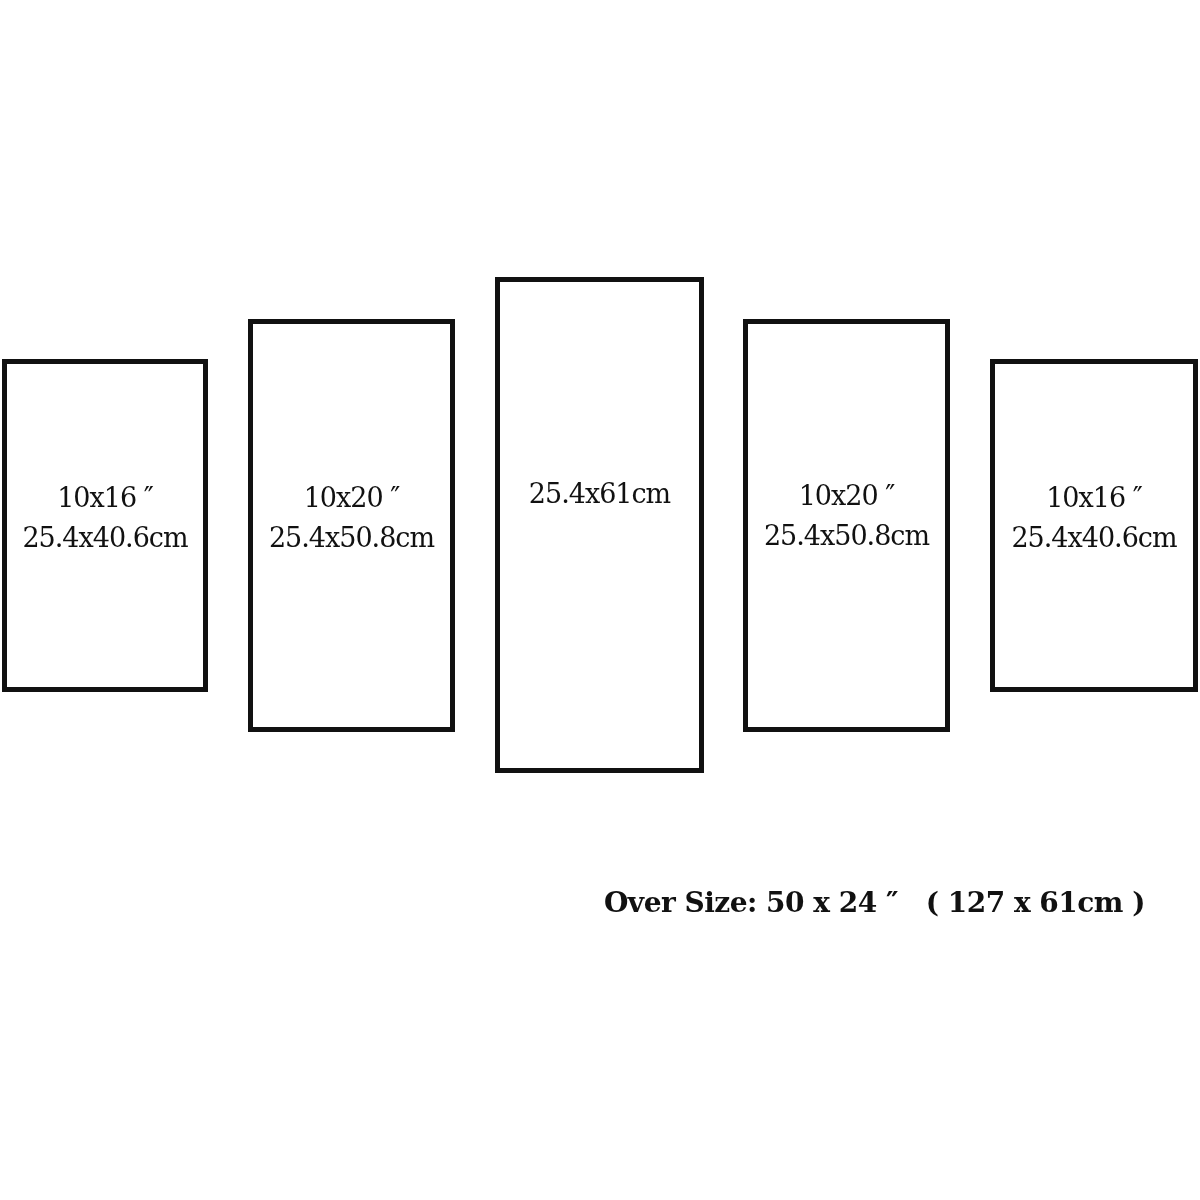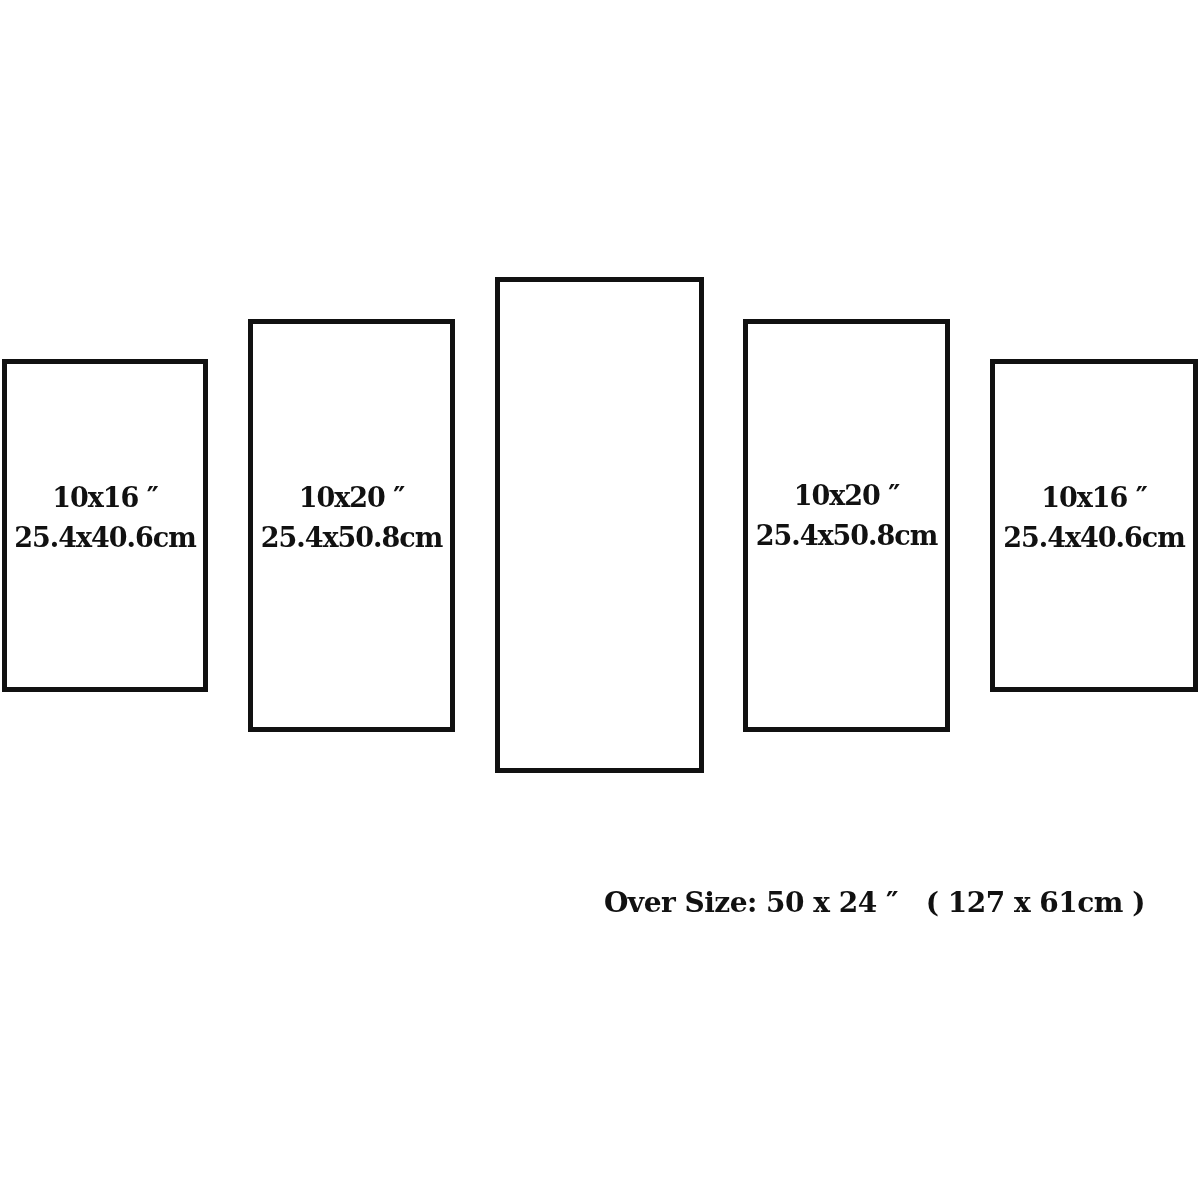--- a/index.html
+++ b/index.html
@@ -1,19 +1,19 @@
 <!DOCTYPE html>
 <html><head>
   <meta charset="utf-8">
   <style>
     html, body { margin: 0; padding: 0; background: #ffffff; }
     body { width: 1200px; height: 1200px; position: relative; overflow: hidden;
            font-family: "DejaVu Serif", "Liberation Serif", serif; color: #111111; }
     .panel { position: absolute; box-sizing: border-box; border: 5px solid #111111; background: #ffffff; }
-    .label { position: absolute; left: 0; right: 0; text-align: center; font-weight: bold;
+    .label { position: absolute; left: 0; right: 0; text-align: center; font-weight: normal;
              font-family: "DejaVu Serif", "Liberation Serif", serif; font-size: 27px; line-height: 40px; letter-spacing: -1px; }
     .label .inch { display: block; }
     .label .cm { display: block; }
     #p1 { left: 2px;   top: 359px; width: 206px; height: 333px; }
     #p2 { left: 248px; top: 319px; width: 207px; height: 413px; }
     #p3 { left: 495px; top: 277px; width: 209px; height: 496px; }
     #p4 { left: 743px; top: 319px; width: 207px; height: 413px; }
     #p5 { left: 990px; top: 359px; width: 208px; height: 333px; }
     #p1 .label { top: 114px; }
     #p2 .label { top: 154px; }
@@ -36,20 +36,21 @@
 
 <div id="p2" class="panel">
   <div class="label">
     <span class="inch">10x20 ″</span>
     <span class="cm">25.4x50.8cm</span>
   </div>
 </div>
 
 <div id="p3" class="panel">
   <div class="label">
+    <span class="cm">25.4x61cm</span>
   </div>
 </div>
 
 <div id="p4" class="panel">
   <div class="label">
     <span class="inch">10x20 ″</span>
     <span class="cm">25.4x50.8cm</span>
   </div>
 </div>
 

